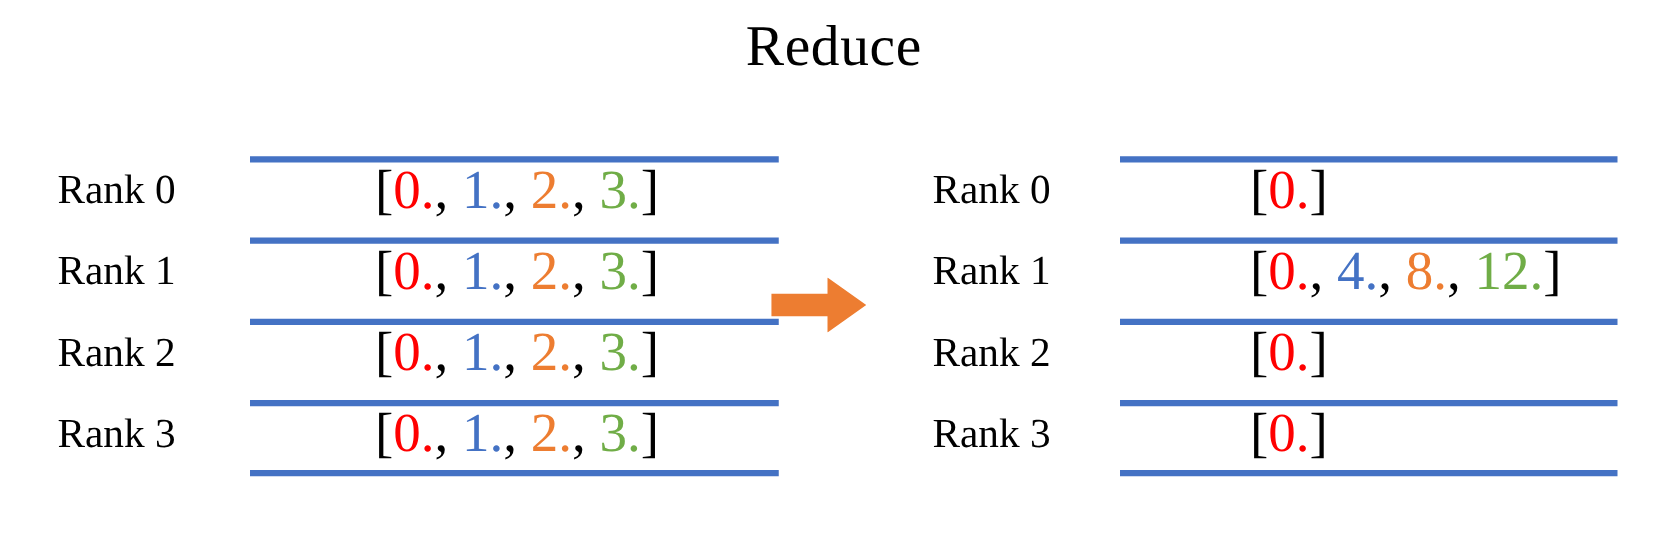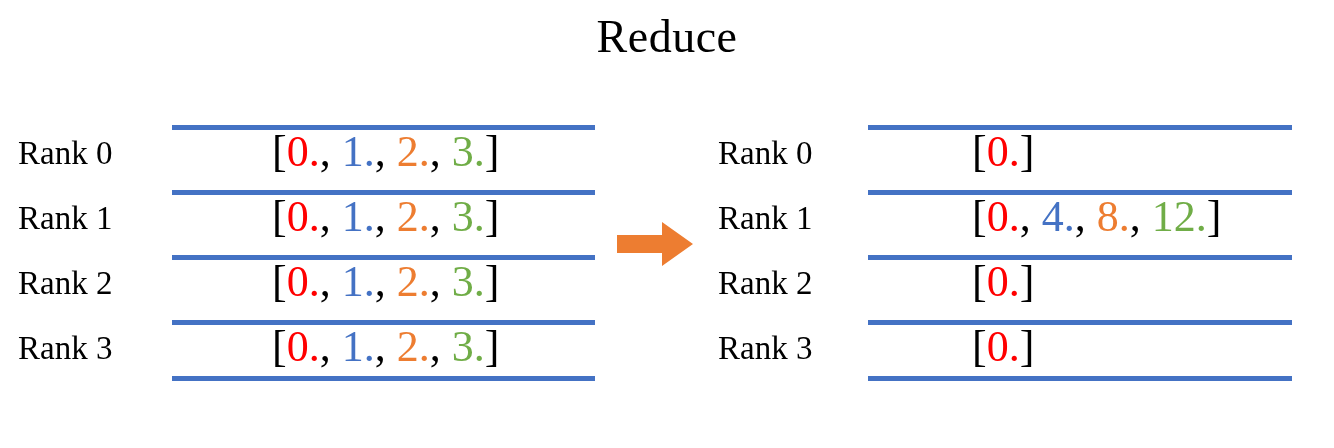--- a/index.html
+++ b/index.html
@@ -31,20 +31,21 @@
     line-height: 1;
     font-weight: 400;
     letter-spacing: 0.5px;
     color: #000000;
   }
 
   
   .panel {
     position: absolute;
     top: 120px;
+    padding-left: 28px;
   }
   #panel-before { left: 0px;   width: 600px; }
   #panel-after  { left: 700px; width: 634px; }
 
   .rank-row {
     position: relative;
     height: 65px;
   }
 
   

